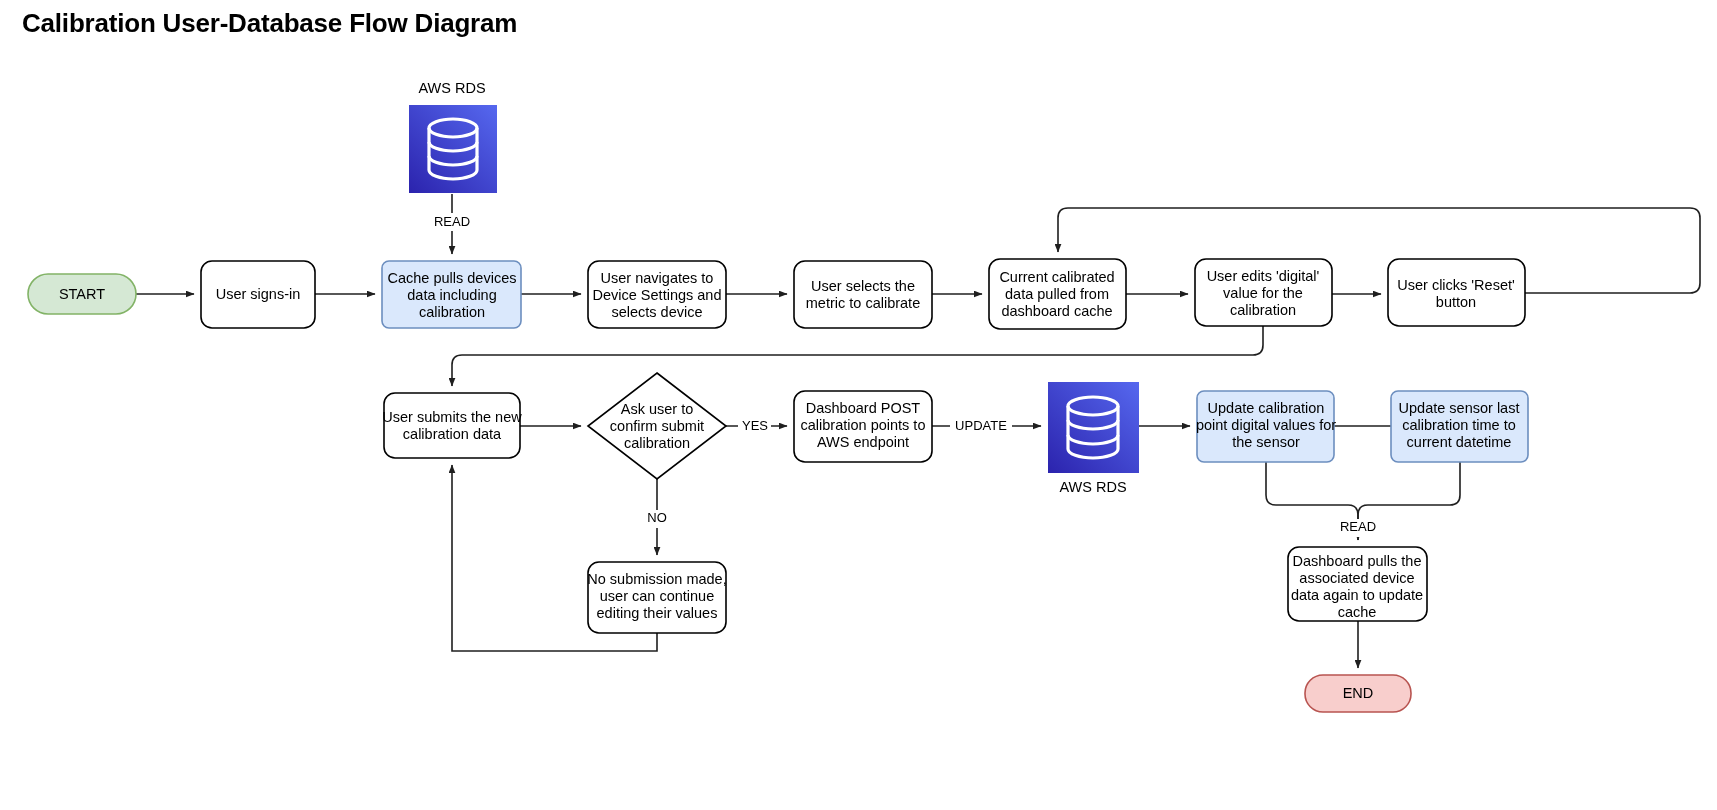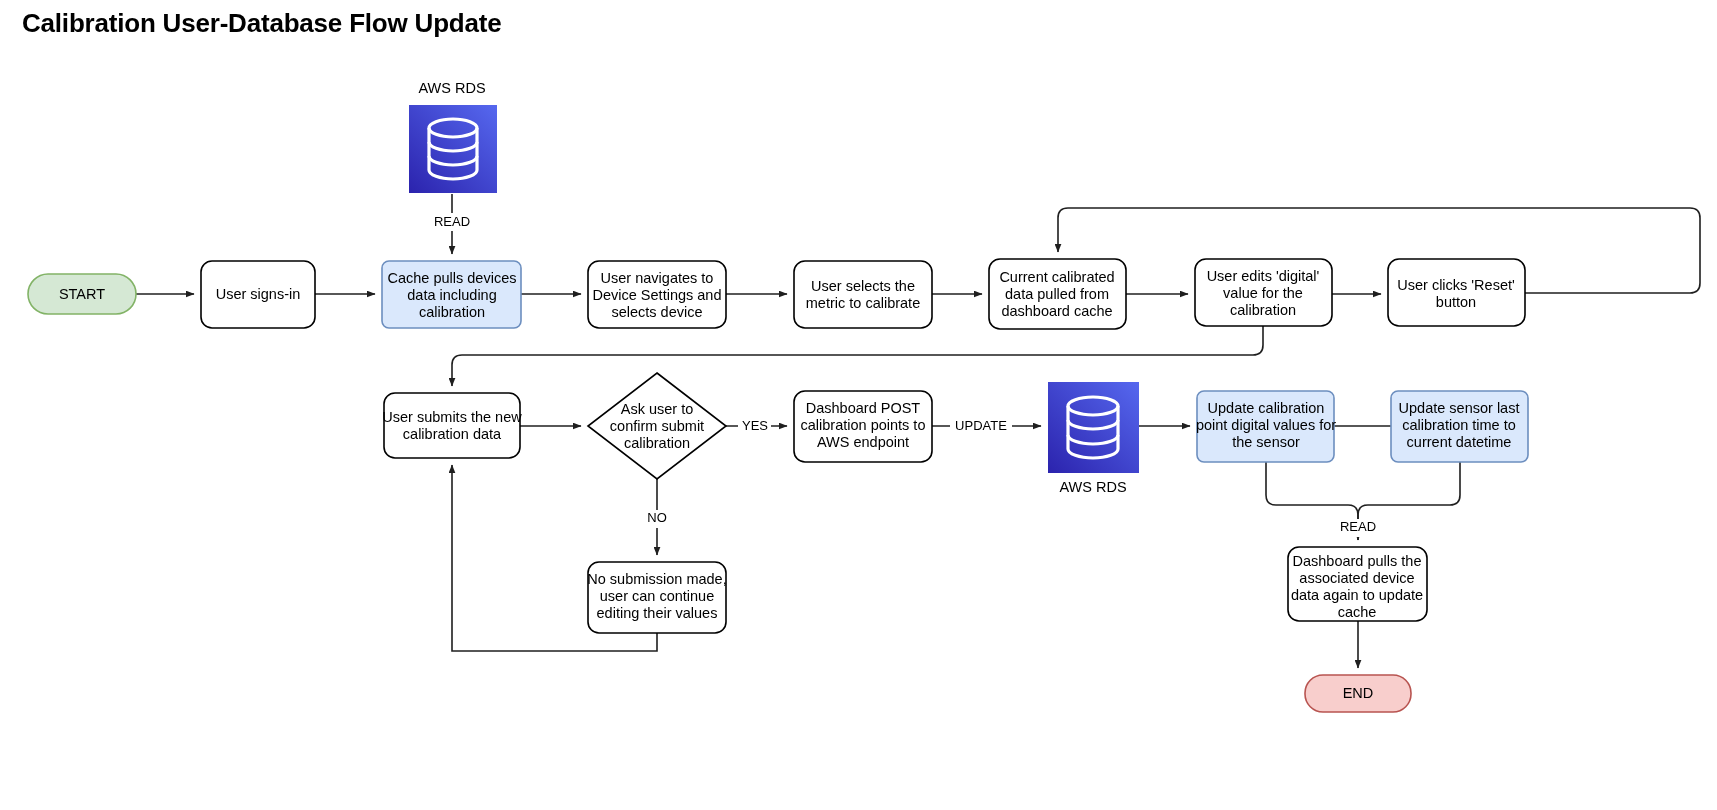--- a/index.html
+++ b/index.html
@@ -50,21 +50,21 @@
   .edge-path{
     fill:none;
     stroke:#1f1f1f;
     stroke-width:1.6px;
   }
   .shape-rect{stroke-width:1.6px;}
 </style>
 </head>
 <body>
 
-<div id="page-title">Calibration User-Database Flow Update</div>
+<div id="page-title">Calibration User-Database Flow Diagram</div>
 
 <div id="diagram">
 <svg width="1717" height="810" viewBox="0 0 1717 810" xmlns="http://www.w3.org/2000/svg">
   <defs>
     <marker id="arrowhead" markerWidth="9" markerHeight="7" refX="8.4" refY="3.5" orient="auto" markerUnits="userSpaceOnUse">
       <path d="M0,0 L9,3.5 L0,7 Z" fill="#1f1f1f"></path>
     </marker>
     <linearGradient id="awsGrad" x1="1" y1="0" x2="0" y2="1">
       <stop offset="0%" stop-color="#5668ef"></stop>
       <stop offset="100%" stop-color="#2b23ad"></stop>

